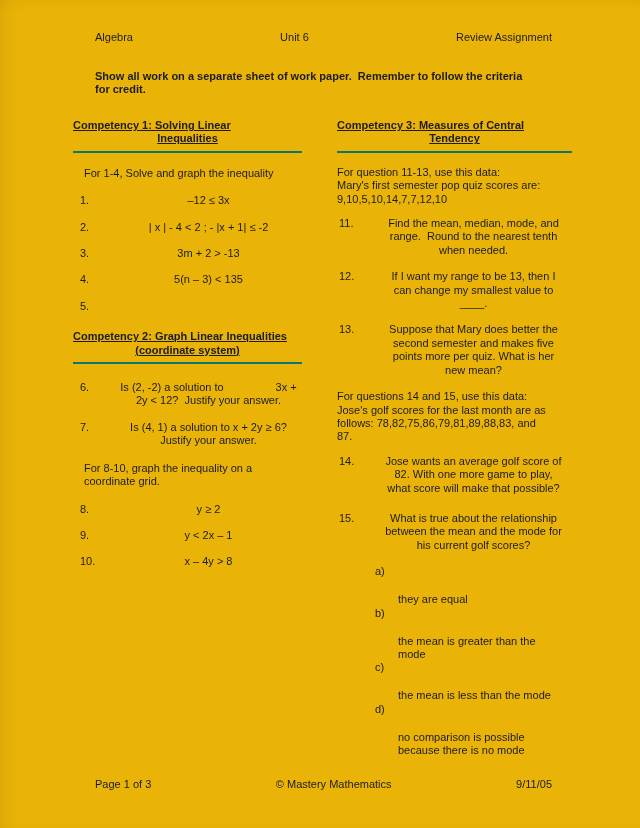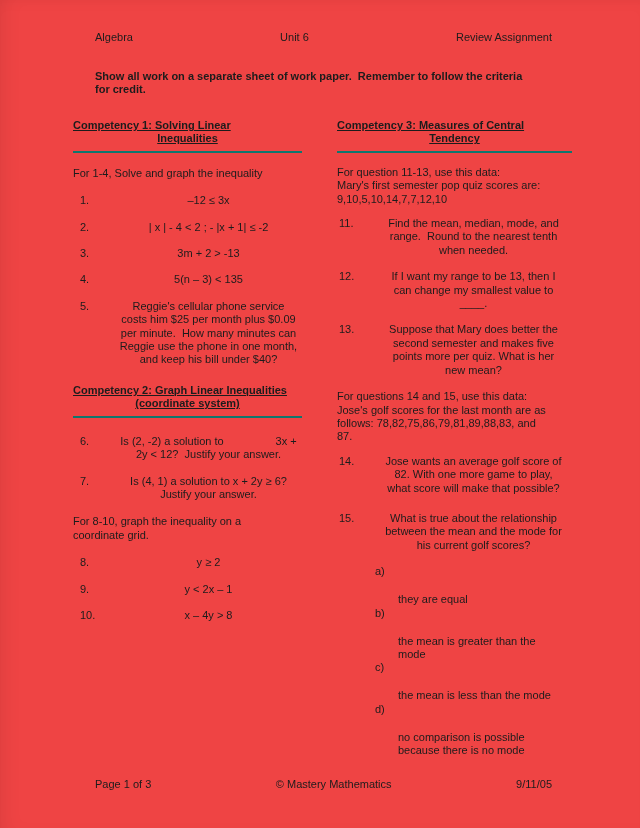--- a/index.html
+++ b/index.html
@@ -2,21 +2,21 @@
 <html><head>
 <meta charset="utf-8">
 <style>
   * { margin: 0; padding: 0; box-sizing: border-box; }
   html, body { background: #ffffff; }
   .page {
     position: relative;
     width: 640px;
     height: 828px;
     margin: 0 auto;
-    background: #ef4444;
+    background: #eab308;
     color: #1c1c1c;
     font-family: "Liberation Sans", "DejaVu Sans", sans-serif;
     font-size: 11px;
     line-height: 13.4px;
     overflow: hidden;
     box-shadow: inset 14px 0 22px -14px rgba(0,0,0,0.10), inset 0 10px 18px -12px rgba(0,0,0,0.05);
   }
   .header {
     position: absolute;
     top: 31px; left: 95px; right: 88px;
@@ -38,21 +38,21 @@
   }
   .col-left  { width: 229px; }
   .col-right { width: 235px; }
   .comp-heading {
     font-weight: bold;
     border-bottom: 2px solid #0f766e;
     padding-bottom: 5px;
     text-decoration: underline;
   }
   .comp-heading .line2 { text-align: center; }
-  .intro { margin: 14px 0; white-space: pre-wrap; }
+  .intro { margin: 14px 11px; white-space: pre-wrap; }
   .dataset { margin: 13px 0 11px; white-space: pre-wrap; }
   .problem { display: flex; margin-bottom: 13px; }
   .pnum { flex: 0 0 42px; padding-left: 7px; }
   .col-right .pnum { flex: 0 0 38px; padding-left: 2px; }
   .ptext { flex: 1; white-space: pre-wrap; text-align: center; }
   .gap-before { margin-top: 17px; }
   .choices { margin: 6px 0 0 38px; }
   .choice { display: flex; }
   .cletter { flex: 0 0 23px; }
   .ctext { flex: 1; white-space: pre-wrap; margin-top: 28px; }
@@ -99,25 +99,20 @@
       <div class="problem">
         <span class="pnum">3.</span>
         <span class="ptext">3m + 2 &gt; -13</span>
       </div>
       <div class="problem">
         <span class="pnum">4.</span>
         <span class="ptext">5(n – 3) &lt; 135</span>
       </div>
       <div class="problem">
         <span class="pnum">5.</span>
-        <span class="ptext">Reggie's cellular phone service
-costs him $25 per month plus $0.09
-per minute.  How many minutes can
-Reggie use the phone in one month,
-and keep his bill under $40?</span>
       </div>
 
       <div class="comp-heading gap-before">
         <div class="line1">Competency 2: Graph Linear Inequalities</div>
         <div class="line2">(coordinate system)</div>
       </div>
 
       <div class="problem gap-before">
         <span class="pnum">6.</span>
         <span class="ptext">Is (2, -2) a solution to                 3x +

